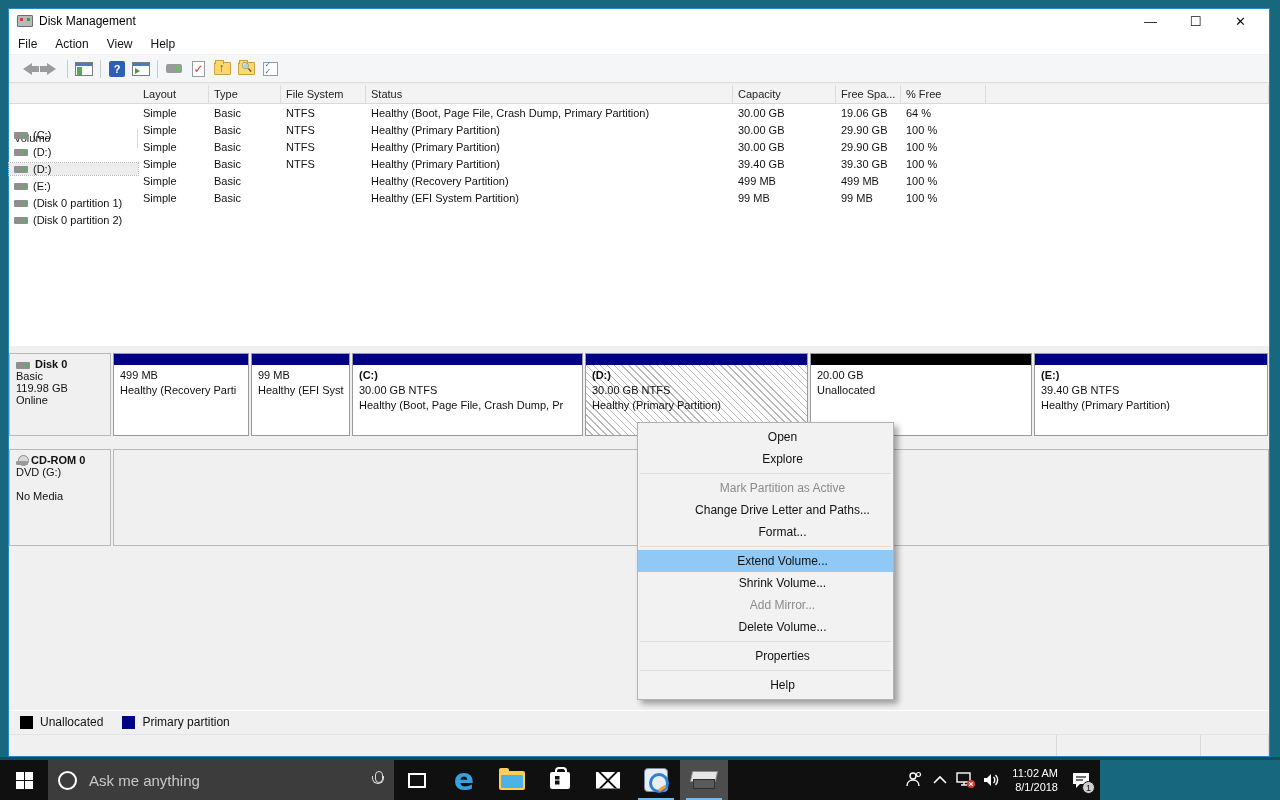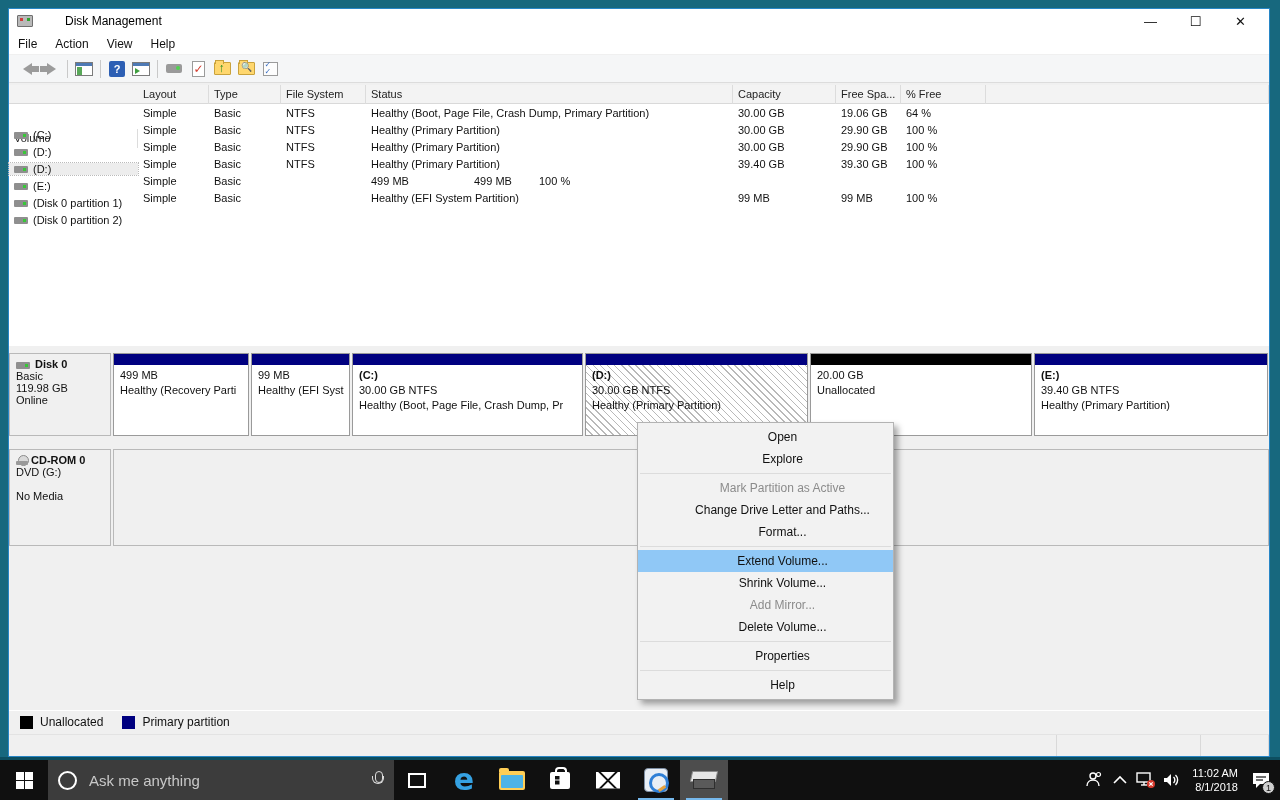--- a/index.html
+++ b/index.html
@@ -3,21 +3,21 @@
 <meta charset="utf-8">
 <style>
   * { margin:0; padding:0; box-sizing:border-box; }
   html,body { width:1280px; height:800px; overflow:hidden;
     font-family:"Liberation Sans","DejaVu Sans",sans-serif; }
   body { background:#17687e; position:relative; }
 
   
   .window { position:absolute; left:8px; top:8px; width:1262px; height:749px;
     background:#f0f0f0; border:1px solid #2786c6; display:flex; flex-direction:column; }
-  .titlebar { height:24px; background:#fff; display:flex; align-items:center; padding:0 6px; flex:0 0 auto;gap:26px; }
+  .titlebar { height:24px; background:#fff; display:flex; align-items:center; padding:0 6px; flex:0 0 auto; }
   .title-icon { width:16px; height:12px; background:#b9b9b9; border:1px solid #6f6f6f; border-radius:1px; position:relative; margin:0 6px 0 2px; }
   .title-icon::after { content:""; position:absolute; right:2px; top:2px; width:3px; height:3px; background:#2fa32f; }
   .title-icon::before { content:""; position:absolute; left:2px; top:2px; width:3px; height:3px; background:#d03b3b; }
   .title-text { font-size:12px; color:#000; }
   .win-controls { margin-left:auto; display:flex; }
   .win-btn { width:45px; height:24px; display:flex; align-items:center; justify-content:center; font-size:13px; color:#111; cursor:default; }
   .menubar { height:22px; background:#fff; display:flex; align-items:center; font-size:12px; color:#111; flex:0 0 auto; border-bottom:1px solid #f0f0f0;}
   .menu-item { padding:3px 9px; }
   .toolbar { height:28px; background:#f5f6f7; border-bottom:1px solid #dcdcdc; display:flex; align-items:center; padding-left:6px; flex:0 0 auto; }
   .tb-sep { width:1px; height:18px; background:#c9c9c9; margin:0 4px; }
@@ -85,21 +85,21 @@
   .sb1{width:1048px;} .sb2{width:144px;} .sb3{flex:1;}
 
   
   .ctxmenu { position:absolute; left:637px; top:422px; width:257px; background:#f2f2f2; border:1px solid #b3b3b3; box-shadow:4px 4px 6px rgba(0,0,0,0.35); padding:3px 0; z-index:50; }
   .mi { height:22px; line-height:22px; padding-left:34px; font-size:12px; color:#111; white-space:nowrap;text-align:center; }
   .mi.disabled { color:#8b8b8b; }
   .mi.hl { background:#90c8f6; }
   .msep { height:1px; background:#dcdcdc; margin:3px 2px; }
 
   
-  .taskbar { position:absolute; left:0; bottom:0; width:1280px; height:40px; background:#101010; display:flex; align-items:stretch; z-index:100; }
+  .taskbar { position:absolute; left:0; bottom:0; width:1100px; height:40px; background:#101010; display:flex; align-items:stretch; z-index:100; }
   .tb-start { width:48px; display:flex; align-items:center; justify-content:center; }
   .winlogo { width:17px; height:17px; display:grid; grid-template-columns:8px 8px; grid-template-rows:8px 8px; gap:1px; }
   .winlogo span { background:#fff; }
   .searchbox { width:346px; background:#3c3c3c; display:flex; align-items:center; padding:0 10px; gap:12px; }
   .cortana-ring { width:19px; height:19px; border:2.5px solid #fff; border-radius:50%; flex:0 0 auto; }
   .search-text { color:#c8c8c8; font-size:15px; flex:1; }
   .mic { width:12px; height:18px; position:relative; flex:0 0 auto; }
   .mic::before { content:""; position:absolute; left:3px; top:0; width:6px; height:10px; border:1.5px solid #dcdcdc; border-radius:4px; }
   .mic::after { content:""; position:absolute; left:0px; top:5px; width:10px; height:7px; border:1.5px solid #dcdcdc; border-top:none; border-radius:0 0 7px 7px; }
   .taskview { width:46px; display:flex; align-items:center; justify-content:center; }
@@ -242,20 +242,21 @@
       <span class="cell c5">Healthy (Primary Partition)</span>
       <span class="cell c6">39.40 GB</span>
       <span class="cell c7">39.30 GB</span>
       <span class="cell c8">100 %</span>
     </div>
     <div class="trow">
       <span class="cell c1"><span class="vol-ico"></span><span>(Disk 0 partition 1)</span></span>
       <span class="cell c2">Simple</span>
       <span class="cell c3">Basic</span>
       <span class="cell c4"></span>
+      <span class="cell c5">Healthy (Recovery Partition)</span>
       <span class="cell c6">499 MB</span>
       <span class="cell c7">499 MB</span>
       <span class="cell c8">100 %</span>
     </div>
     <div class="trow">
       <span class="cell c1"><span class="vol-ico"></span><span>(Disk 0 partition 2)</span></span>
       <span class="cell c2">Simple</span>
       <span class="cell c3">Basic</span>
       <span class="cell c4"></span>
       <span class="cell c5">Healthy (EFI System Partition)</span>

